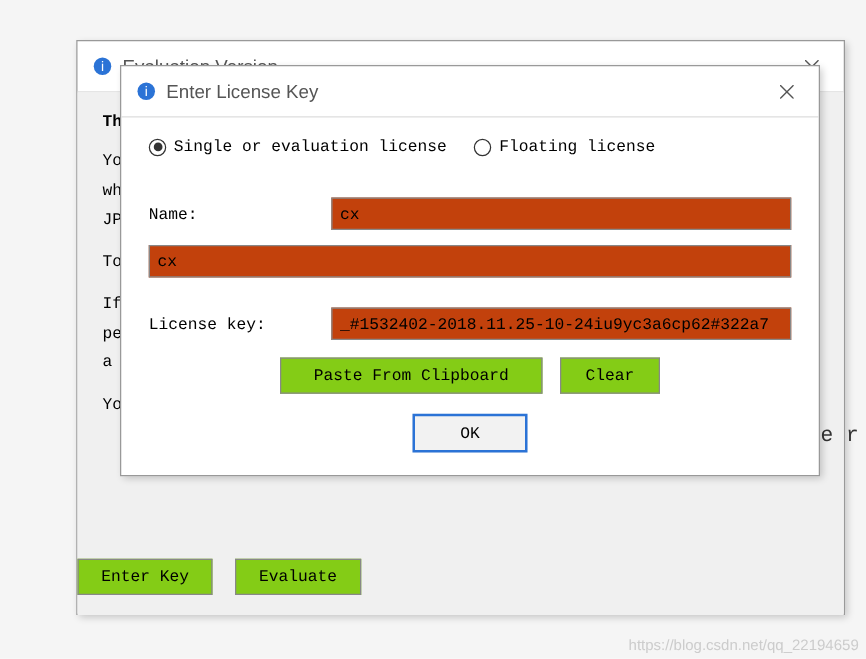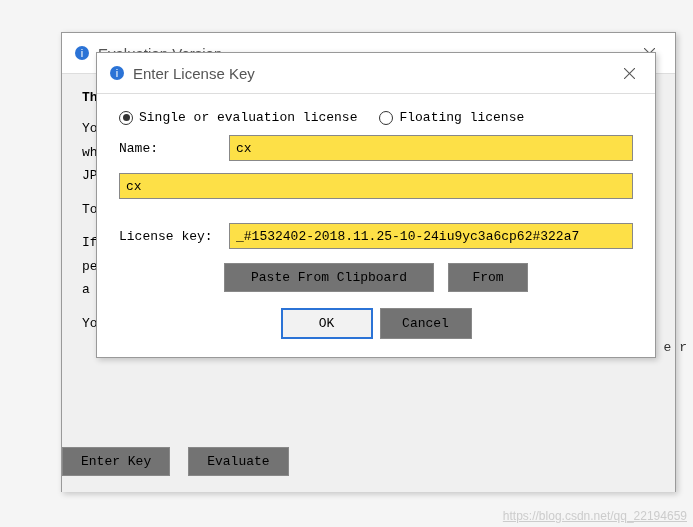--- a/index.html
+++ b/index.html
@@ -67,69 +67,69 @@
       background: #fff;
       z-index: 10;
     }
     .modal-body {
       padding: 16px 22px 18px 22px;
       font-family: "Courier New", monospace;
     }
     .radio-row {
       display: flex;
       gap: 22px;
-      margin-bottom: 10px;
+      margin-bottom: 33px;
       align-items: flex-end;
     }
     .radio-item { display: flex; align-items: center; gap: 6px; }
     .radio {
       width: 14px; height: 14px; border-radius: 50%;
       border: 1.5px solid #333; display: inline-flex;
       align-items: center; justify-content: center; cursor: pointer;
       background: #fff;
     }
     .radio.checked::after {
       content: ""; width: 7px; height: 7px; background: #333; border-radius: 50%;
     }
     .form-row {
-      display: flex; align-items: center; margin-bottom: 12px;
+      display: flex; align-items: center; margin-bottom: 12px; gap: 36px;
     }
     .form-label { width: 110px; }
     .form-input {
       flex: 1; height: 26px; padding: 2px 6px;
       font-family: "Courier New", monospace; font-size: 13px;
-      border: 1px solid #888; background: #fde047;
+      border: 1px solid #888; background: #c2410c;
     }
     .license-row { margin-top: 24px; margin-bottom: 14px; }
     .btn-row {
       display: flex; gap: 14px; justify-content: center; margin-bottom: 16px;
     }
     .btn {
-      border: 1px solid #888; background: #737373;
+      border: 1px solid #888; background: #84cc16;
       padding: 6px 18px; font-family: "Courier New", monospace;
       font-size: 13px; cursor: pointer; min-width: 80px;
     }
     .help-text { line-height: 1.55; margin-bottom: 18px; }
     .dialog-actions {
       display: flex; gap: 7px; justify-content: center; margin-top: 12px;
     }
     .ok-btn { border: 2px solid #2b73d6; min-width: 92px; background:#f2f2f2;}
     .cancel-btn { min-width: 92px; }
     .parent-actions {
       position: absolute; bottom: 16px; left: 0; right: 0;
       display: flex; gap: 18px; 
     }
     .side-text {
       position: absolute; right: 6px; top: 340px;
-      font-family: "Courier New", monospace; font-size: 13px;
+      font-family: "Courier New", monospace; font-size: 17px;
       color: #333;
     }
     .watermark {
       position: absolute; right: 6px; bottom: 4px;
-      font-family: Arial, sans-serif; font-size: 12px; color: #ccc; text-decoration: underline;
+      font-family: Arial, sans-serif; font-size: 12px; color: #ccc;
     }
   </style>
 </head>
 <body>
 
 <div class="window parent-window">
   <div class="title-bar">
     <span class="app-icon">
       <svg viewBox="0 0 16 16">
           <circle cx="8" cy="8" r="7" fill="#2b73d6"></circle>
@@ -198,24 +198,23 @@
     <div class="form-row">
       <input class="form-input" value="cx" style="">
     </div>
     <div class="form-row license-row">
       <span class="form-label">License key:</span>
       <input class="form-input" value="_#1532402-2018.11.25-10-24iu9yc3a6cp62#322a7" style="">
     </div>
 
     <div class="btn-row">
       <button class="btn" style="min-width:210px">Paste From Clipboard</button>
-      <button class="btn">From</button>
+      <button class="btn">Clear</button>
     </div>
 
 
     <div class="dialog-actions">
       <button class="btn ok-btn">OK</button>
-      <button class="btn cancel-btn">Cancel</button>
     </div>
   </div>
 </div>
 
 <div class="watermark">https://blog.csdn.net/qq_22194659</div>
 
 </body></html>

